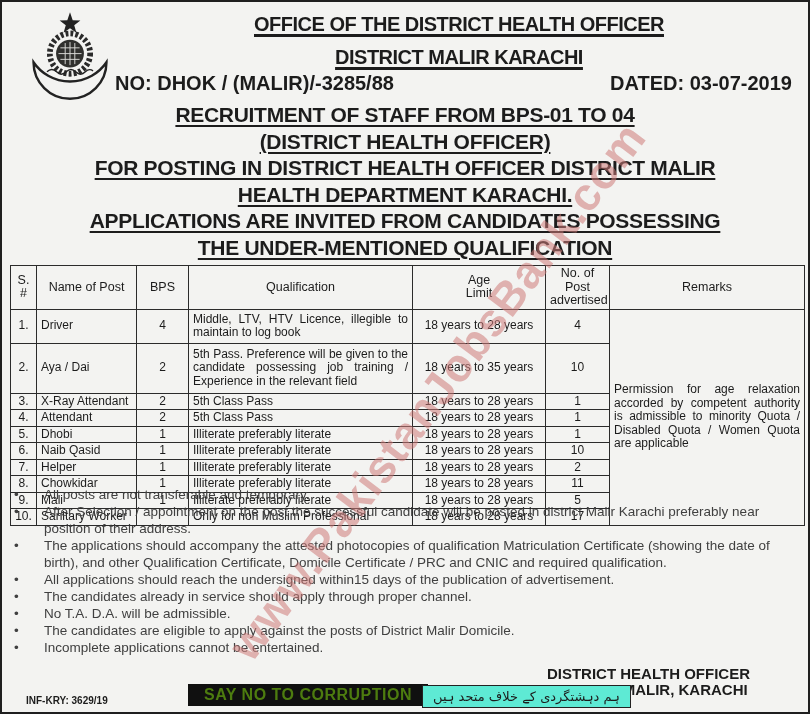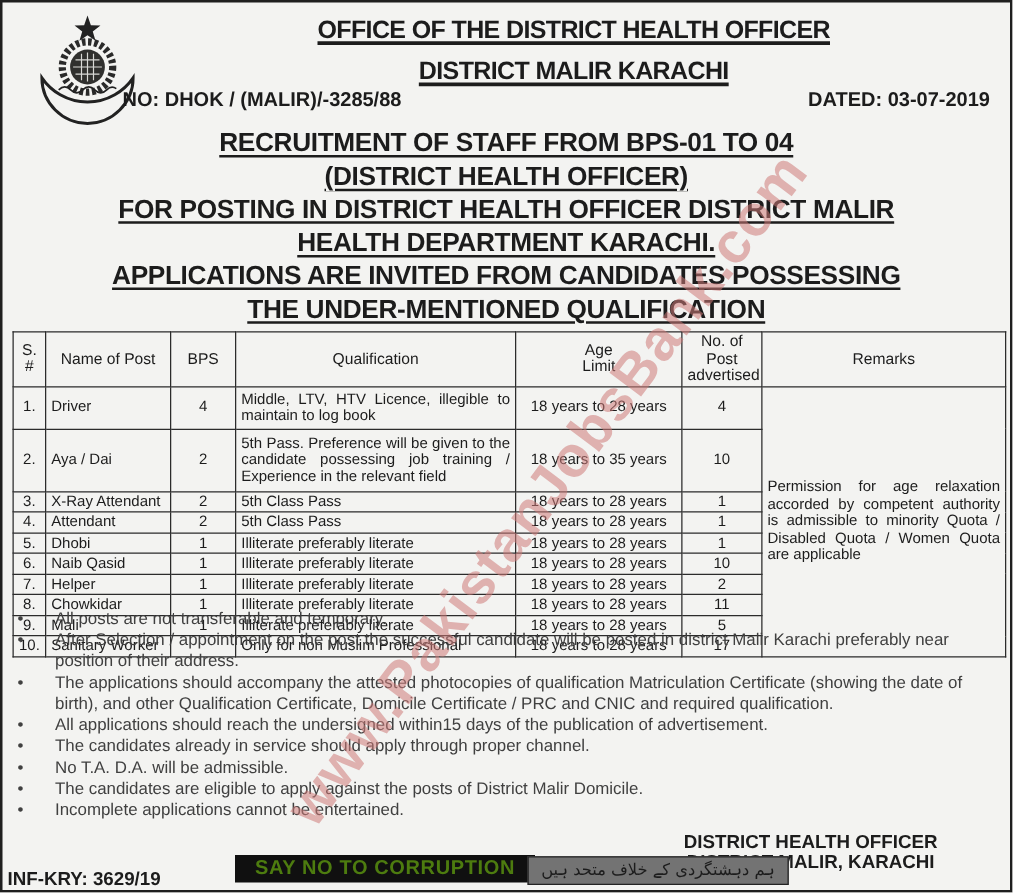--- a/index.html
+++ b/index.html
@@ -19,23 +19,23 @@
   .emblem { position:absolute; left:20px; top:8px; width:96px; height:92px; }
   .masthead {
     position:absolute; left:118px; right:10px; top:6px;
     text-align:center; font-weight:bold; letter-spacing:-0.5px;
   }
   .masthead .line {
     font-size:20px; line-height:33px;
     text-decoration:underline; text-decoration-thickness:2.5px; text-underline-offset:3px;
   }
   .refline {
-    position:absolute; left:96px; right:16px; top:70px;
+    position:absolute; left:113px; right:16px; top:70px;
     display:flex; justify-content:space-between;
-    font-size:16px; font-weight:bold; font-stretch:condensed;
+    font-size:20px; font-weight:bold; font-stretch:condensed;
   }
 
   
   .announce { position:absolute; left:0; right:0; top:100px; text-align:center; }
   .announce .aline {
     font-size:21px; font-weight:bold; line-height:26.5px; letter-spacing:-0.3px;
     text-decoration:underline; text-decoration-thickness:2px; text-underline-offset:3px;
   }
 
   
@@ -67,30 +67,30 @@
     position:relative; padding-left:42px;
     font-size:13.5px; line-height:17px; color:#404040;
   }
   ul.notes li::before { content:"\2022"; position:absolute; left:12px; }
 
   
   .signature {
     position:absolute; right:58px; top:664px;
     text-align:center; font-weight:bold; font-size:15px; line-height:15.5px;
   }
-  .inf-no { position:absolute; left:4px; top:693px; font-weight:bold; font-size:15px; }
+  .inf-no { position:absolute; left:24px; top:693px; font-weight:bold; font-size:10px; }
   .slogan-box {
     position:absolute; left:186px; top:682px;
     background:#101010; color:#4d7c0f;
     font-weight:bold; font-size:16px; line-height:16px;
     padding:3px 16px; letter-spacing:0.5px;
   }
   .urdu-box {
     position:absolute; left:420px; top:683px;
-    border:1.5px solid #222; background:#737373;
+    border:1.5px solid #222; background:#5eead4;
     font-size:13px; line-height:15px; padding:3px 10px;
     direction:rtl; font-family:"DejaVu Sans", sans-serif;
   }
 
   
   .watermark {
     position:absolute; left:95px; top:362px; width:680px;
     text-align:center;
     transform:rotate(-53deg);
     font-size:46px; font-weight:bold; letter-spacing:1px;

